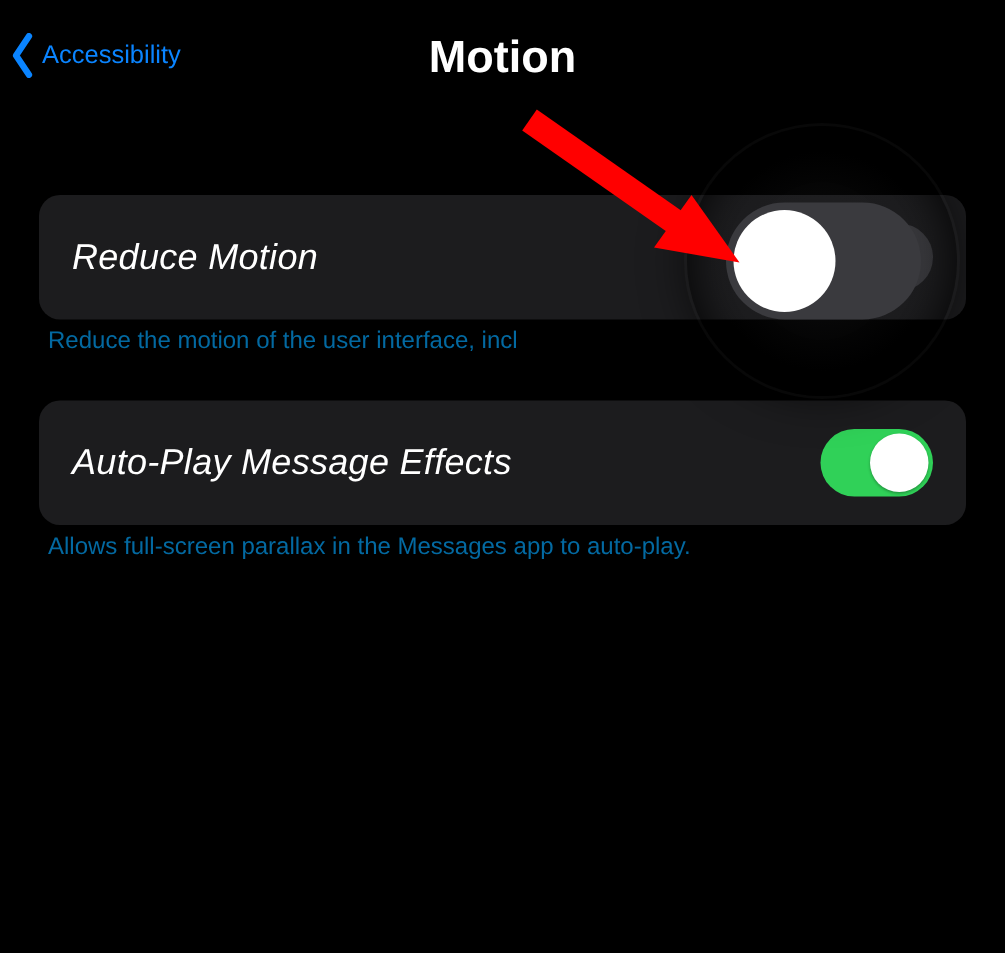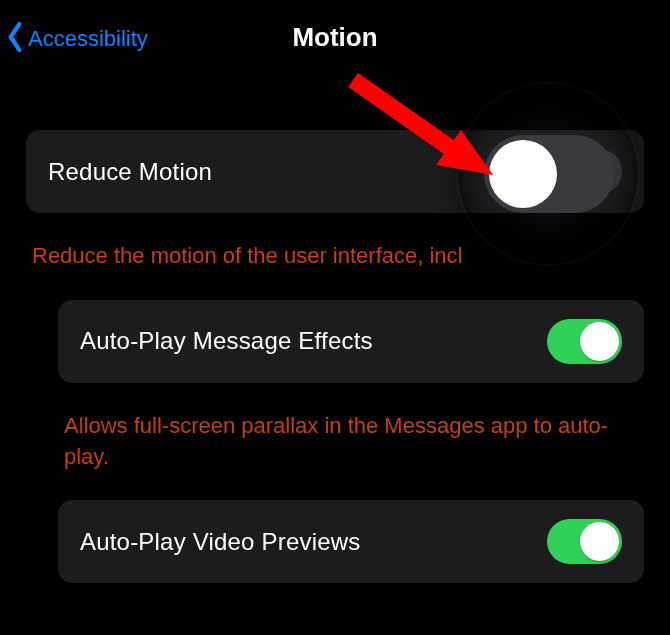--- a/index.html
+++ b/index.html
@@ -18,68 +18,69 @@
   .header {
     position: relative;
     height: 60px;
     width: 100%;
   }
   .back-group {
     position: absolute;
     left: 4px;
     top: 22px;
     display: flex;
-    align-items: flex-end;
+    align-items: center;
     color: #0a84ff;
-    font-size: 22px;
+    font-size: 17px;
     cursor: pointer;
   }
   .back-group .chev {
     width: 22px;
     height: 30px;
     display: inline-block;
     margin-right: 2px;
   }
   .back-group .chev svg { width: 100%; height: 100%; }
   .title {
     position: absolute;
     left: 50%;
     transform: translateX(-50%);
     top: 22px;
-    font-size: 26px;
+    font-size: 30px;
     font-weight: 600;
     color: #fff;
   }
 
   
   .list {
     padding: 0 26px;
   }
   .group {
     margin-top: 70px;
   }
-  .group.tighter { margin-top: 28px; margin-left: 32px; }
+  .group.tighter { margin-top: 28px; }
   .row {
     background: #1c1c1e;
     border-radius: 14px;
     padding: 19px 22px 19px 22px;
     display: flex;
     align-items: center;
     justify-content: space-between;
   }
   .row .label {
     font-size: 24px;
     color: #fff;
     letter-spacing: 0.2px;
+    font-style: italic;
   }
   .desc {
-    padding: 28px 6px 0 6px;
-    font-size: 22px;
+    padding: 4px 6px 0 6px;
+    font-size: 16px;
     line-height: 1.4;
-    color: #c2410c;
+    color: #0369a1;
   }
 
   
   .toggle {
     width: 75px;
     height: 45px;
     border-radius: 30px;
     position: relative;
     flex: 0 0 auto;
     cursor: pointer;
@@ -174,28 +175,20 @@
   <div class="group tighter">
     <div class="row">
       <span class="label">Auto-Play Message Effects</span>
       <div class="toggle on">
         <div class="knob"></div>
       </div>
     </div>
     <div class="desc">Allows full-screen parallax in the Messages app to auto-play.</div>
   </div>
 
-  <div class="group tighter">
-    <div class="row">
-      <span class="label">Auto-Play Video Previews</span>
-      <div class="toggle on">
-        <div class="knob"></div>
-      </div>
-    </div>
-  </div>
 
 </div>
 
 <div class="magnifier">
   <div class="big-toggle">
     <div class="big-knob"></div>
   </div>
 </div>
 
 <svg class="arrow" viewBox="0 0 155 110">

